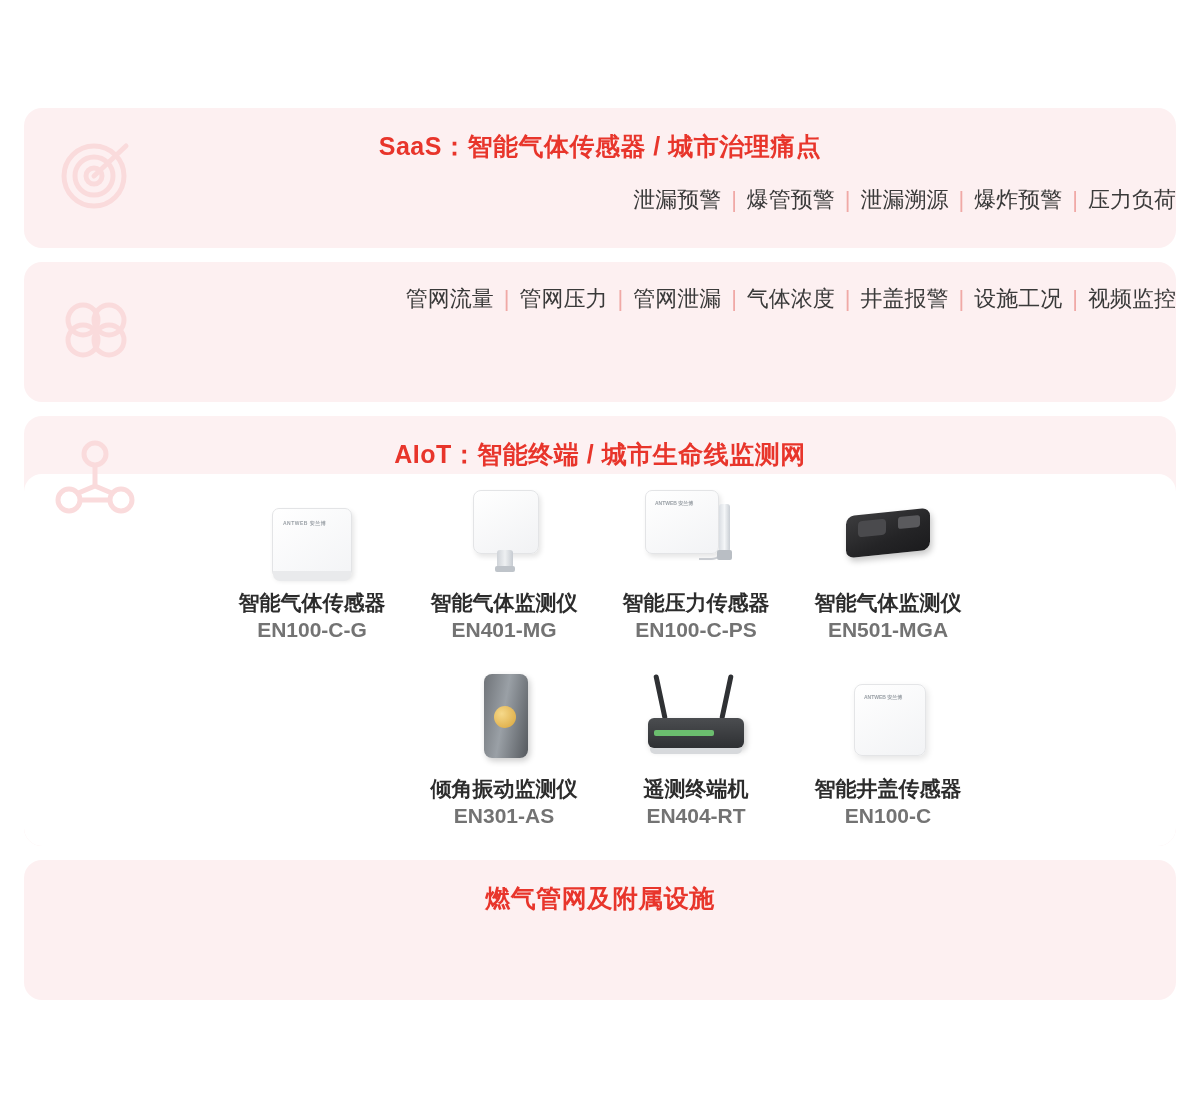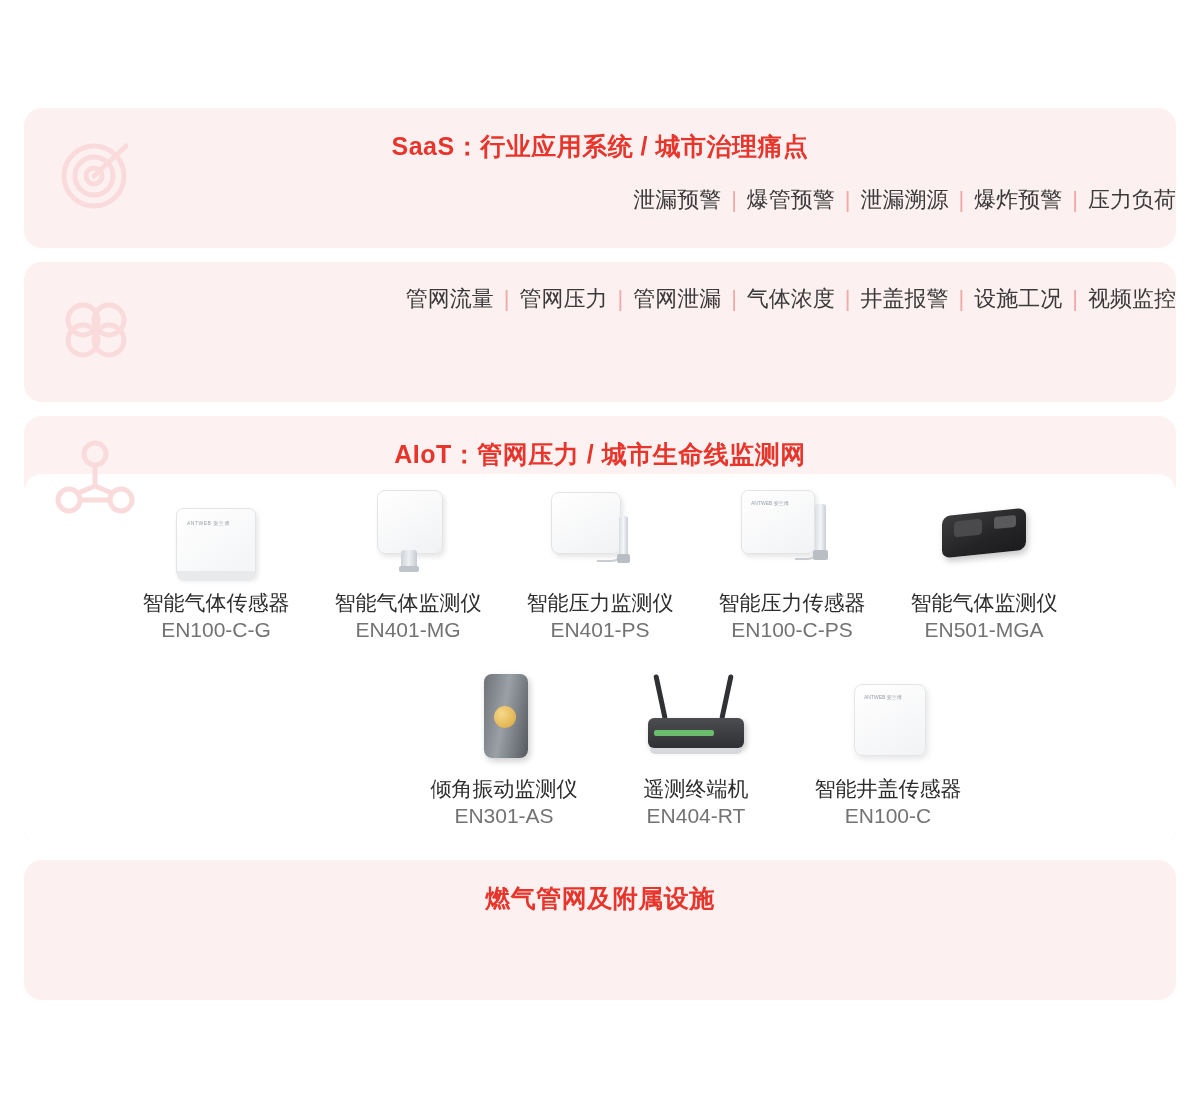--- a/index.html
+++ b/index.html
@@ -72,20 +72,21 @@
     height: 430px;
     background: #fdf1f2;
   }
   #aiot .inner {
     position: absolute;
     left: 0; right: 0;
     top: 58px;
     bottom: 0;
     background: #ffffff;
     border-radius: 18px;
+    font-weight: bold;
   }
   
   #pipes { top: 860px; height: 140px; }
 
   
   .dev-row {
     position: absolute;
     display: flex;
     justify-content: center;
     width: 100%;
@@ -155,21 +156,21 @@
   <section class="layer" id="saas">
     <svg class="wm" width="80" height="80" style="left:30px;top:26px;" viewBox="0 0 80 80">
       <g fill="none" stroke="#fadbdc" stroke-width="5">
         <circle cx="40" cy="42" r="30"></circle>
         <circle cx="40" cy="42" r="19"></circle>
         <circle cx="40" cy="42" r="8"></circle>
       </g>
       <path d="M40 42 L72 12" stroke="#fadbdc" stroke-width="5" fill="none" stroke-linecap="round"></path>
     </svg>
     <div class="layer-title">
-      <span class="en">SaaS：</span><span>行业应用系统 / 城市治理痛点</span>
+      <span class="en">SaaS：</span><span>智能气体传感器 / 城市治理痛点</span>
     </div>
     <div class="layer-body">
       <span>泄漏预警</span><span class="sep">|</span><span>爆管预警</span><span class="sep">|</span><span>泄漏溯源</span><span class="sep">|</span><span>爆炸预警</span><span class="sep">|</span><span>压力负荷</span>
     </div>
   </section>
 
   <section class="layer" id="daas">
     <svg class="wm" width="80" height="70" style="left:32px;top:32px;" viewBox="0 0 80 70">
       <g fill="none" stroke="#fadbdc" stroke-width="5">
         <circle cx="27" cy="26" r="15"></circle>
@@ -178,21 +179,21 @@
         <circle cx="53" cy="46" r="15"></circle>
       </g>
     </svg>
     <div class="layer-body">
       <span>管网流量</span><span class="sep">|</span><span>管网压力</span><span class="sep">|</span><span>管网泄漏</span><span class="sep">|</span><span>气体浓度</span><span class="sep">|</span><span>井盖报警</span><span class="sep">|</span><span>设施工况</span><span class="sep">|</span><span>视频监控</span>
     </div>
   </section>
 
   <section class="layer" id="aiot">
     <div class="layer-title">
-      <span class="en">AIoT：</span><span>管网压力 / 城市生命线监测网</span>
+      <span class="en">AIoT：</span><span>智能终端 / 城市生命线监测网</span>
     </div>
     <svg class="wm" width="86" height="90" style="left:28px;top:18px;z-index:3;" viewBox="0 0 86 90">
       <g fill="none" stroke="#fadbdc" stroke-width="5">
         <circle cx="43" cy="20" r="11"></circle>
         <circle cx="17" cy="66" r="11"></circle>
         <circle cx="69" cy="66" r="11"></circle>
         <path d="M43 31 L43 52 M43 52 L24 60 M43 52 L62 60 M26 66 L60 66"></path>
       </g>
     </svg>
 
@@ -217,32 +218,20 @@
             <div style="position:relative;width:90px;height:92px;">
               <div style="position:absolute;left:14px;top:4px;width:64px;height:62px;background:linear-gradient(150deg,#ffffff,#f1f2f4);border:1px solid #e3e4e6;border-radius:8px;box-shadow:2px 3px 5px rgba(0,0,0,.10);"></div>
               <div style="position:absolute;left:38px;top:64px;width:16px;height:18px;background:linear-gradient(90deg,#cfd3d8,#eef0f2,#c6cbd1);border-radius:3px;"></div>
               <div style="position:absolute;left:36px;top:80px;width:20px;height:6px;background:#bfc4ca;border-radius:2px;"></div>
             </div>
           </div>
           <div class="dev-name">智能气体监测仪</div>
           <div class="dev-model">EN401-MG</div>
         </div>
 
-        <div class="device">
-          <div class="dev-img">
-            <div style="position:relative;width:110px;height:92px;">
-              <div style="position:absolute;left:6px;top:6px;width:68px;height:60px;background:linear-gradient(150deg,#ffffff,#f1f2f4);border:1px solid #e3e4e6;border-radius:8px;box-shadow:2px 3px 5px rgba(0,0,0,.10);"></div>
-              <div class="cable" style="left:52px;top:48px;width:26px;height:26px;"></div>
-              <div class="probe" style="left:74px;top:30px;height:40px;"></div>
-              <div style="position:absolute;left:72px;top:68px;width:13px;height:9px;background:#b9bec4;border-radius:2px;"></div>
-            </div>
-          </div>
-          <div class="dev-name">智能压力监测仪</div>
-          <div class="dev-model">EN401-PS</div>
-        </div>
 
         <div class="device">
           <div class="dev-img">
             <div style="position:relative;width:110px;height:92px;">
               <div style="position:absolute;left:4px;top:4px;width:72px;height:62px;background:linear-gradient(150deg,#ffffff,#f2f3f5);border:1px solid #e3e4e6;border-radius:7px;box-shadow:2px 3px 5px rgba(0,0,0,.10);"></div>
               <div style="position:absolute;left:14px;top:14px;font-size:5px;color:#9aa0a6;">ANTWEB 安兰博</div>
               <div class="cable" style="left:58px;top:44px;width:24px;height:28px;"></div>
               <div class="probe" style="left:78px;top:18px;height:48px;width:11px;"></div>
               <div style="position:absolute;left:76px;top:64px;width:15px;height:10px;background:#b9bec4;border-radius:2px;"></div>
             </div>

